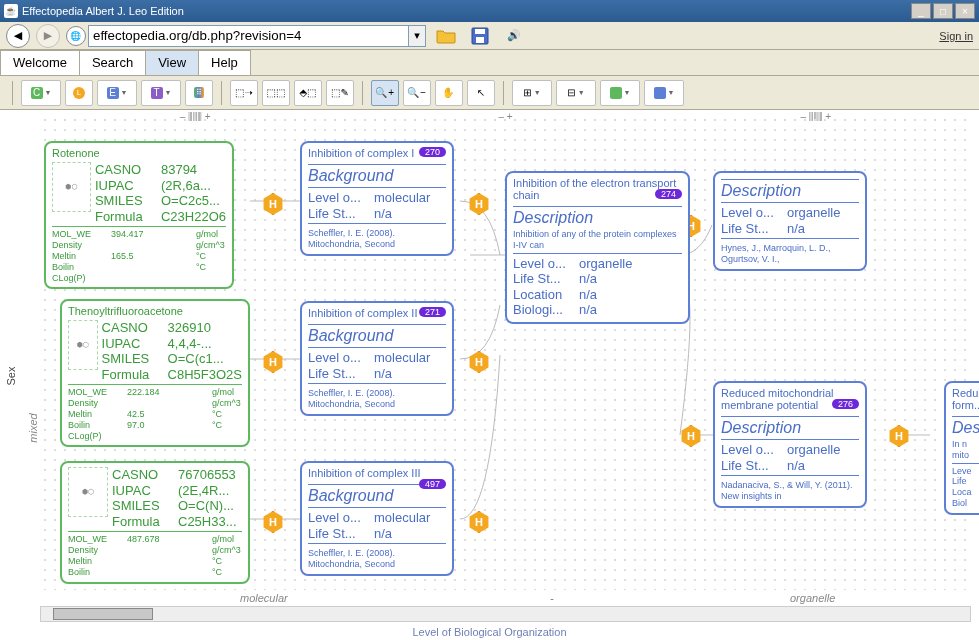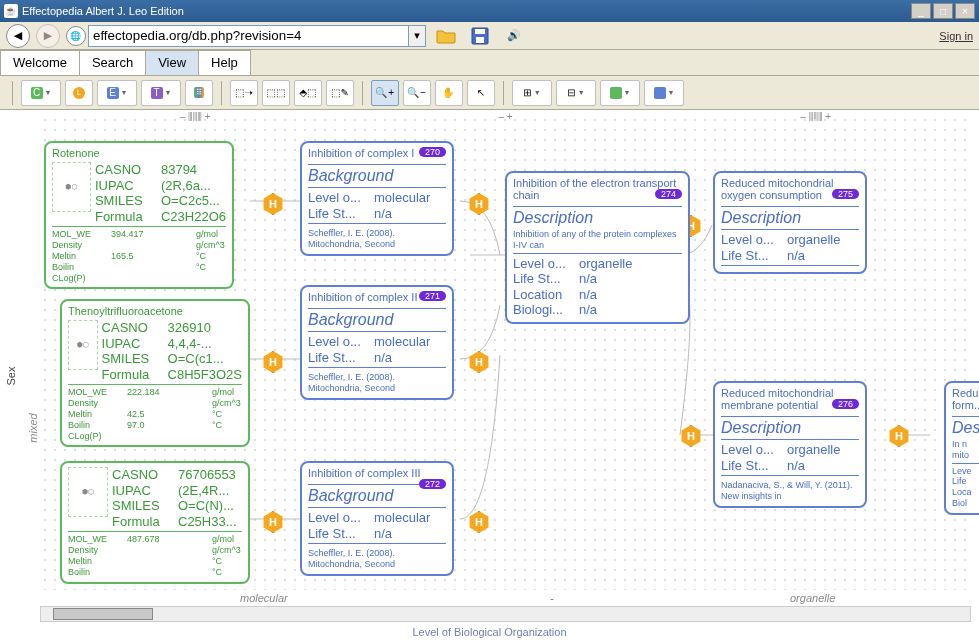--- a/index.html
+++ b/index.html
@@ -308,36 +308,36 @@
       <div class="node-hr"></div>
       <div class="node-kv2">
           <span>Level o...</span>
           <span>molecular</span>
       <span>Life St...</span>
           <span>n/a</span>
         </div>
       <div class="node-hr"></div>
       <div class="node-ref">Scheffler, I. E. (2008). Mitochondria, Second</div>
     </div>
-    <div class="node effect" style="left:260px;top:170px">
+    <div class="node effect" style="left:260px;top:186px">
       <div class="node-title"><span>Inhibition of complex II</span><span class="node-badge">271</span></div>
       <div class="node-hr"></div>
       <div class="node-subhead">Background</div>
       <div class="node-hr"></div>
       <div class="node-kv2">
           <span>Level o...</span>
           <span>molecular</span>
       <span>Life St...</span>
           <span>n/a</span>
         </div>
       <div class="node-hr"></div>
       <div class="node-ref">Scheffler, I. E. (2008). Mitochondria, Second</div>
     </div>
     <div class="node effect" style="left:260px;top:346px">
-      <div class="node-title"><span>Inhibition of complex III</span><span class="node-badge">272</span></div>
+      <div class="node-title"><span>Inhibition of complex III</span><span class="node-badge">497</span></div>
       <div class="node-hr"></div>
       <div class="node-subhead">Background</div>
       <div class="node-hr"></div>
       <div class="node-kv2">
           <span>Level o...</span>
           <span>molecular</span>
       <span>Life St...</span>
           <span>n/a</span>
         </div>
       <div class="node-hr"></div>
@@ -356,31 +356,31 @@
         <span>Life St...</span>
           <span>n/a</span>
         <span>Location</span>
           <span>n/a</span>
         <span>Biologi...</span>
           <span>n/a</span>
       </div>
     </div>
 
     <div class="node effect" style="left:673px;top:56px">
-      <div class="node-title"><span>Reduced mitochondrial oxygen consumption</span><span class="node-badge">275</span></div>
       <div class="node-hr"></div>
       <div class="node-subhead">Description</div>
       <div class="node-hr"></div>
       <div class="node-kv2">
           <span>Level o...</span>
           <span>organelle</span>
       <span>Life St...</span>
           <span>n/a</span>
         </div>
       <div class="node-hr"></div>
+      <div class="node-ref">Hynes, J., Marroquin, L. D., Ogurtsov, V. I.,</div>
     </div>
     <div class="node effect" style="left:673px;top:266px">
       <div class="node-title"><span>Reduced mitochondrial membrane potential</span><span class="node-badge">276</span></div>
       <div class="node-hr"></div>
       <div class="node-subhead">Description</div>
       <div class="node-hr"></div>
       <div class="node-kv2">
           <span>Level o...</span>
           <span>organelle</span>
       <span>Life St...</span>

